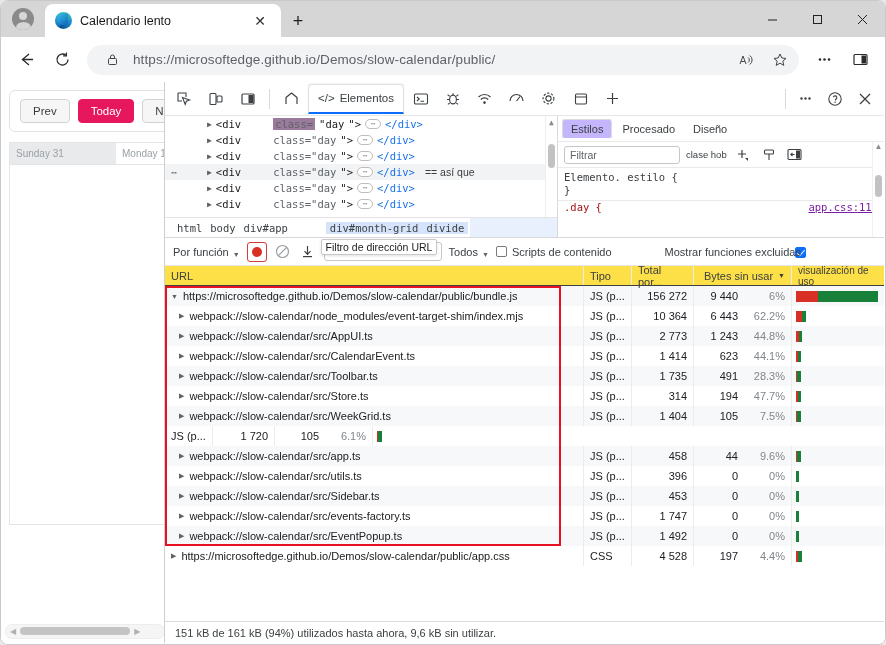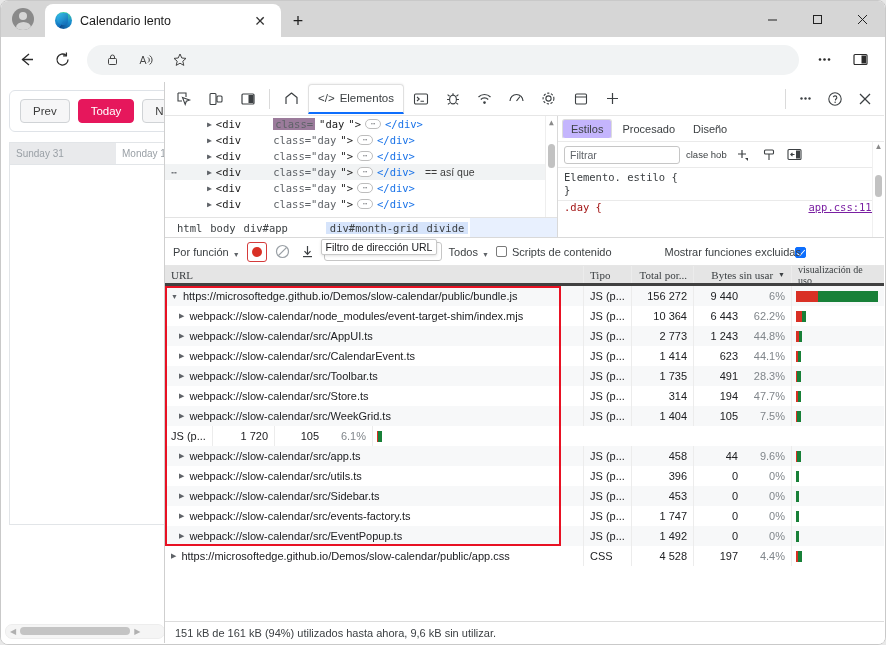--- a/index.html
+++ b/index.html
@@ -277,21 +277,21 @@
   .cbox.checked { background:#0d6efd; border-color:#0d6efd; position:relative; }
   .cbox.checked::after{
     content:""; position:absolute; left:3px; top:0px; width:3px; height:7px;
     border:solid #fff; border-width:0 1.6px 1.6px 0; transform:rotate(42deg);
   }
   .excl-check { position:absolute; left:178px; top:1px; }
 
   .cov-table { flex:1; overflow:hidden; position:relative; background:#fff; }
   .cov-head {
     display:flex; height:20px; align-items:center;
-    border-bottom:3px solid #404040; font-size:11px; color:#3c4043; background:#e5e5e5;font-family:Liberation Serif, serif;
+    border-bottom:1px solid #404040; font-size:11px; color:#3c4043; background:#fde047;
   }
   .cov-head > div { padding:0 6px; border-right:1px solid #ececec; height:100%; display:flex; align-items:center;}
   .c-url { flex:1; min-width:0; }
   .c-type { width:48px; }
   .c-total { width:62px; justify-content:flex-end; }
   .c-unused { width:98px; justify-content:flex-end; gap:5px;}
   .c-viz { width:92px; border-right:none !important; font-size:10px; }
   .sort-caret { font-size:7px; color:#3c4043;}
 
   .cov-row {
@@ -367,20 +367,21 @@
           <path d="M12.4 1.5 L12.4 4.8 L9.1 4.8" fill="none" stroke="#2b2b2b" stroke-width="1.3"></path>
         </svg>
     </div>
     <div class="omnibox">
       <span class="omni-icon">
         <svg width="13" height="13" viewBox="0 0 13 13">
             <rect x="2.5" y="5.5" width="8" height="6" rx="1" fill="none" stroke="#444" stroke-width="1"></rect>
             <path d="M4.5 5.5 V4 a2 2 0 0 1 4 0 V5.5" fill="none" stroke="#444" stroke-width="1"></path>
           </svg>
       </span>
+      <span class="url">https://microsoftedge.github.io/Demos/slow-calendar/public/</span>
       <span class="omni-icon">
         <svg width="16" height="16" viewBox="0 0 16 16">
             <path d="M2 12 L5 4 L8 12 M3.1 9.5 H6.9" fill="none" stroke="#444" stroke-width="1"></path>
             <path d="M10 5.5 a3 3 0 0 1 0 5" fill="none" stroke="#444" stroke-width="1"></path>
             <path d="M11.7 3.5 a5.4 5.4 0 0 1 0 9" fill="none" stroke="#444" stroke-width="1"></path>
           </svg>
       </span>
       <span class="omni-icon">
         <svg width="16" height="16" viewBox="0 0 16 16">
             <path d="M8 2 L9.8 6 L14 6.4 L10.8 9.2 L11.8 13.4 L8 11.2 L4.2 13.4 L5.2 9.2 L2 6.4 L6.2 6 Z" fill="none" stroke="#444" stroke-width="1"></path>

